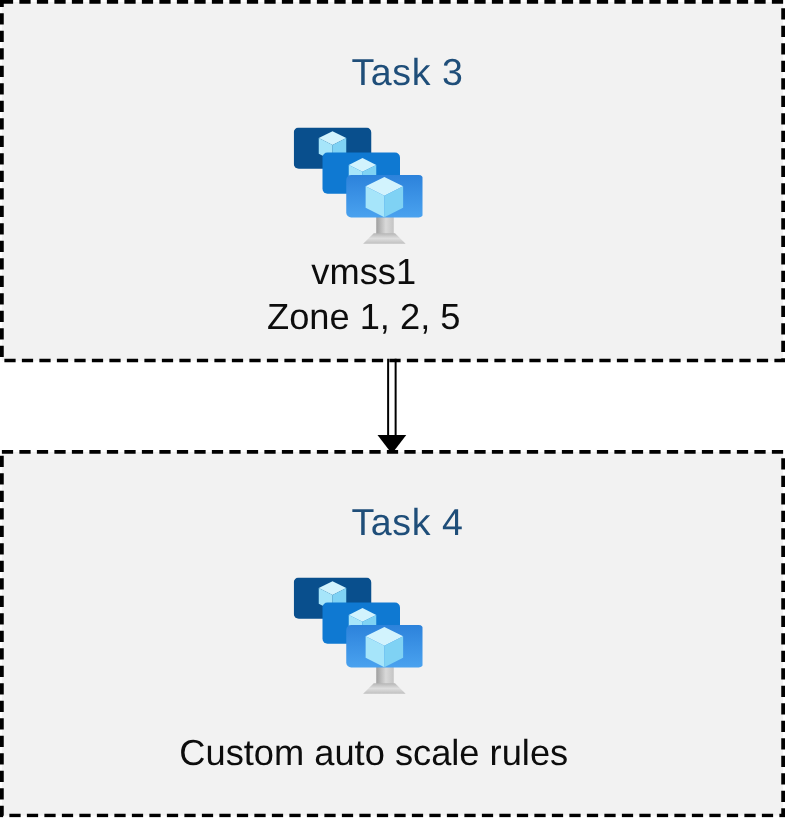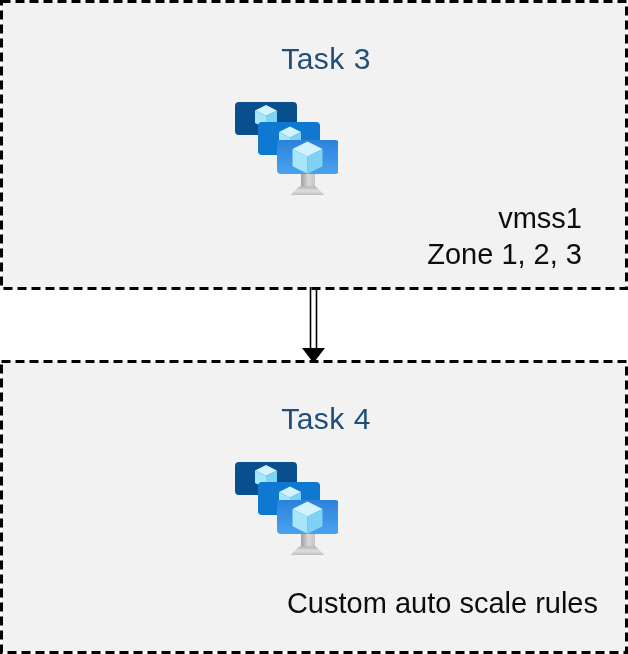--- a/index.html
+++ b/index.html
@@ -47,21 +47,21 @@
     position: absolute;
     left: 235px;
     top: 102px;
     width: 103px;
     height: 94px;
   }
   .label-block {
     position: absolute;
     left: 0;
     width: 582px;
-    text-align: right;
+    text-align: center;
   }
   #box1 .label-block { top: 200px; }
   #box2 .label-block { top: 225px; width: 598px; }
   .label {
     font-size: 29px;
     line-height: 36px;
     color: #0d0d0d;
     white-space: nowrap;
   }
   .arrow-connector {
@@ -122,21 +122,21 @@
   <section class="task-box" id="box1">
     <svg class="box-border" width="628" height="290" viewBox="0 0 628 290">
       <rect x="1.5" y="1.5" width="625" height="287" fill="#f2f2f2" stroke="#000000" stroke-width="3" stroke-dasharray="9 5"></rect>
     </svg>
     <h2 class="task-title">Task 3</h2>
     <svg class="vmss-icon" width="103" height="94" viewBox="0 0 103 94">
       <use href="#vmss-glyph"></use>
     </svg>
     <div class="label-block">
       <div class="label">vmss1</div>
-      <div class="label">Zone 1, 2, 3</div>
+      <div class="label">Zone 1, 2, 5</div>
     </div>
   </section>
 
   <svg class="arrow-connector" width="36" height="80" viewBox="0 0 36 80">
     <line x1="14.5" y1="3" x2="14.5" y2="66" stroke="#000000" stroke-width="1.6"></line>
     <line x1="20.5" y1="3" x2="20.5" y2="66" stroke="#000000" stroke-width="1.6"></line>
     <polygon points="6,64 29,64 17.5,79" fill="#000000"></polygon>
   </svg>
 
   <section class="task-box" id="box2">

